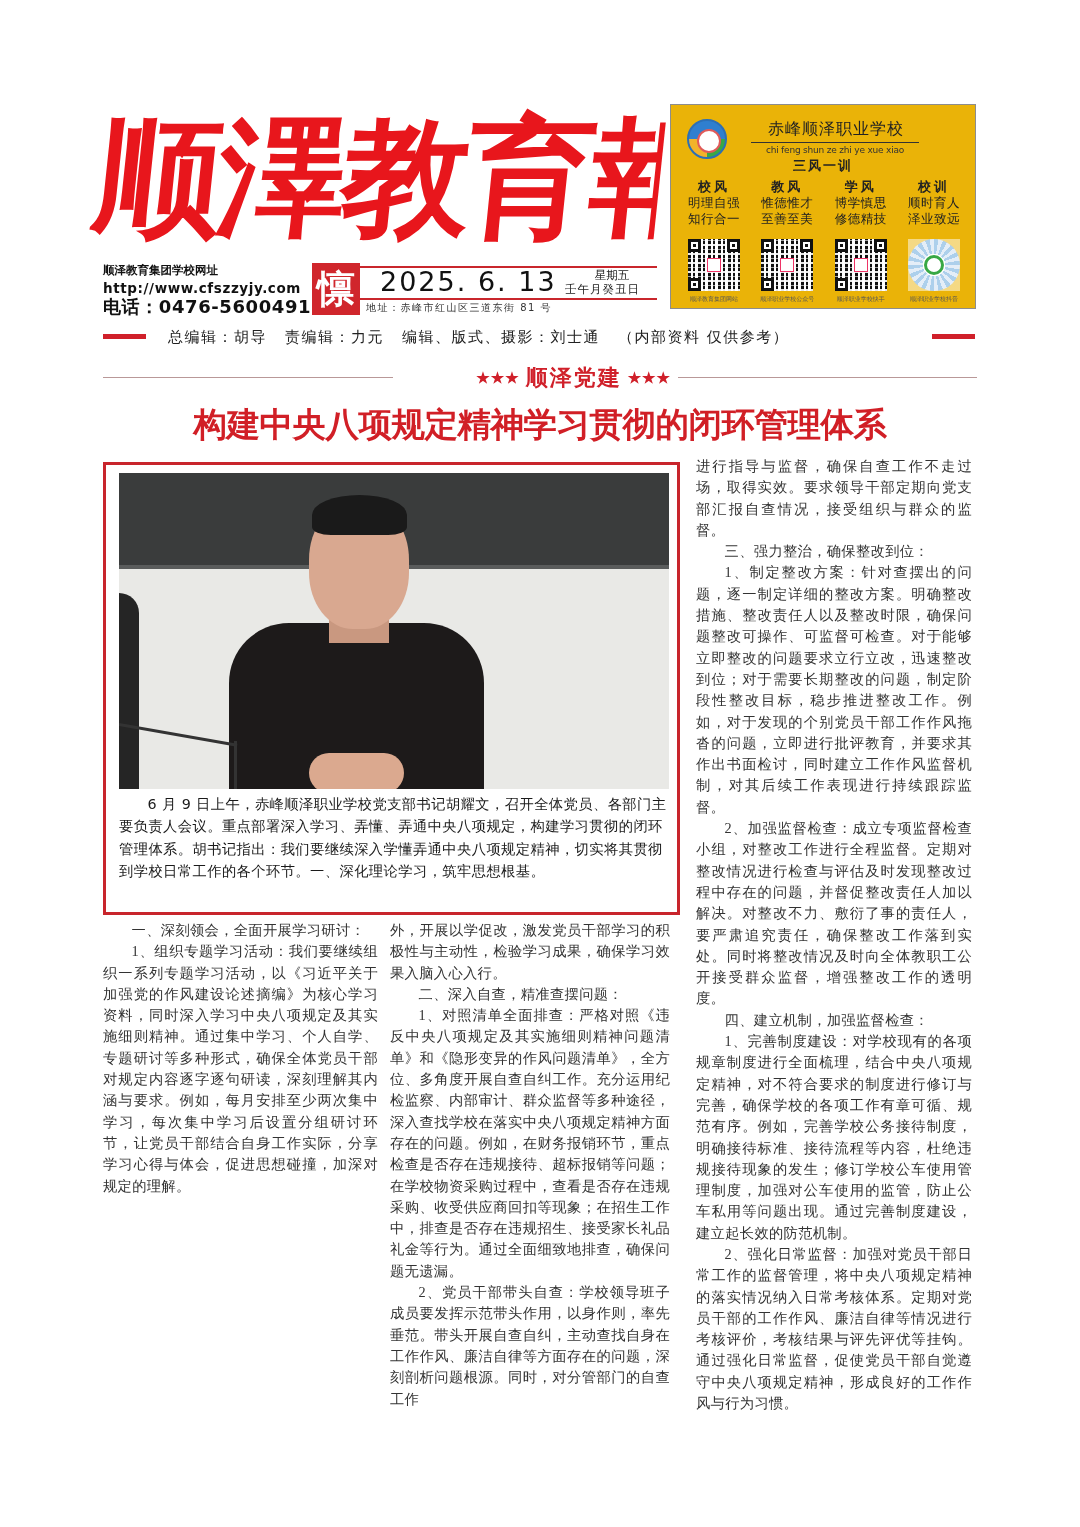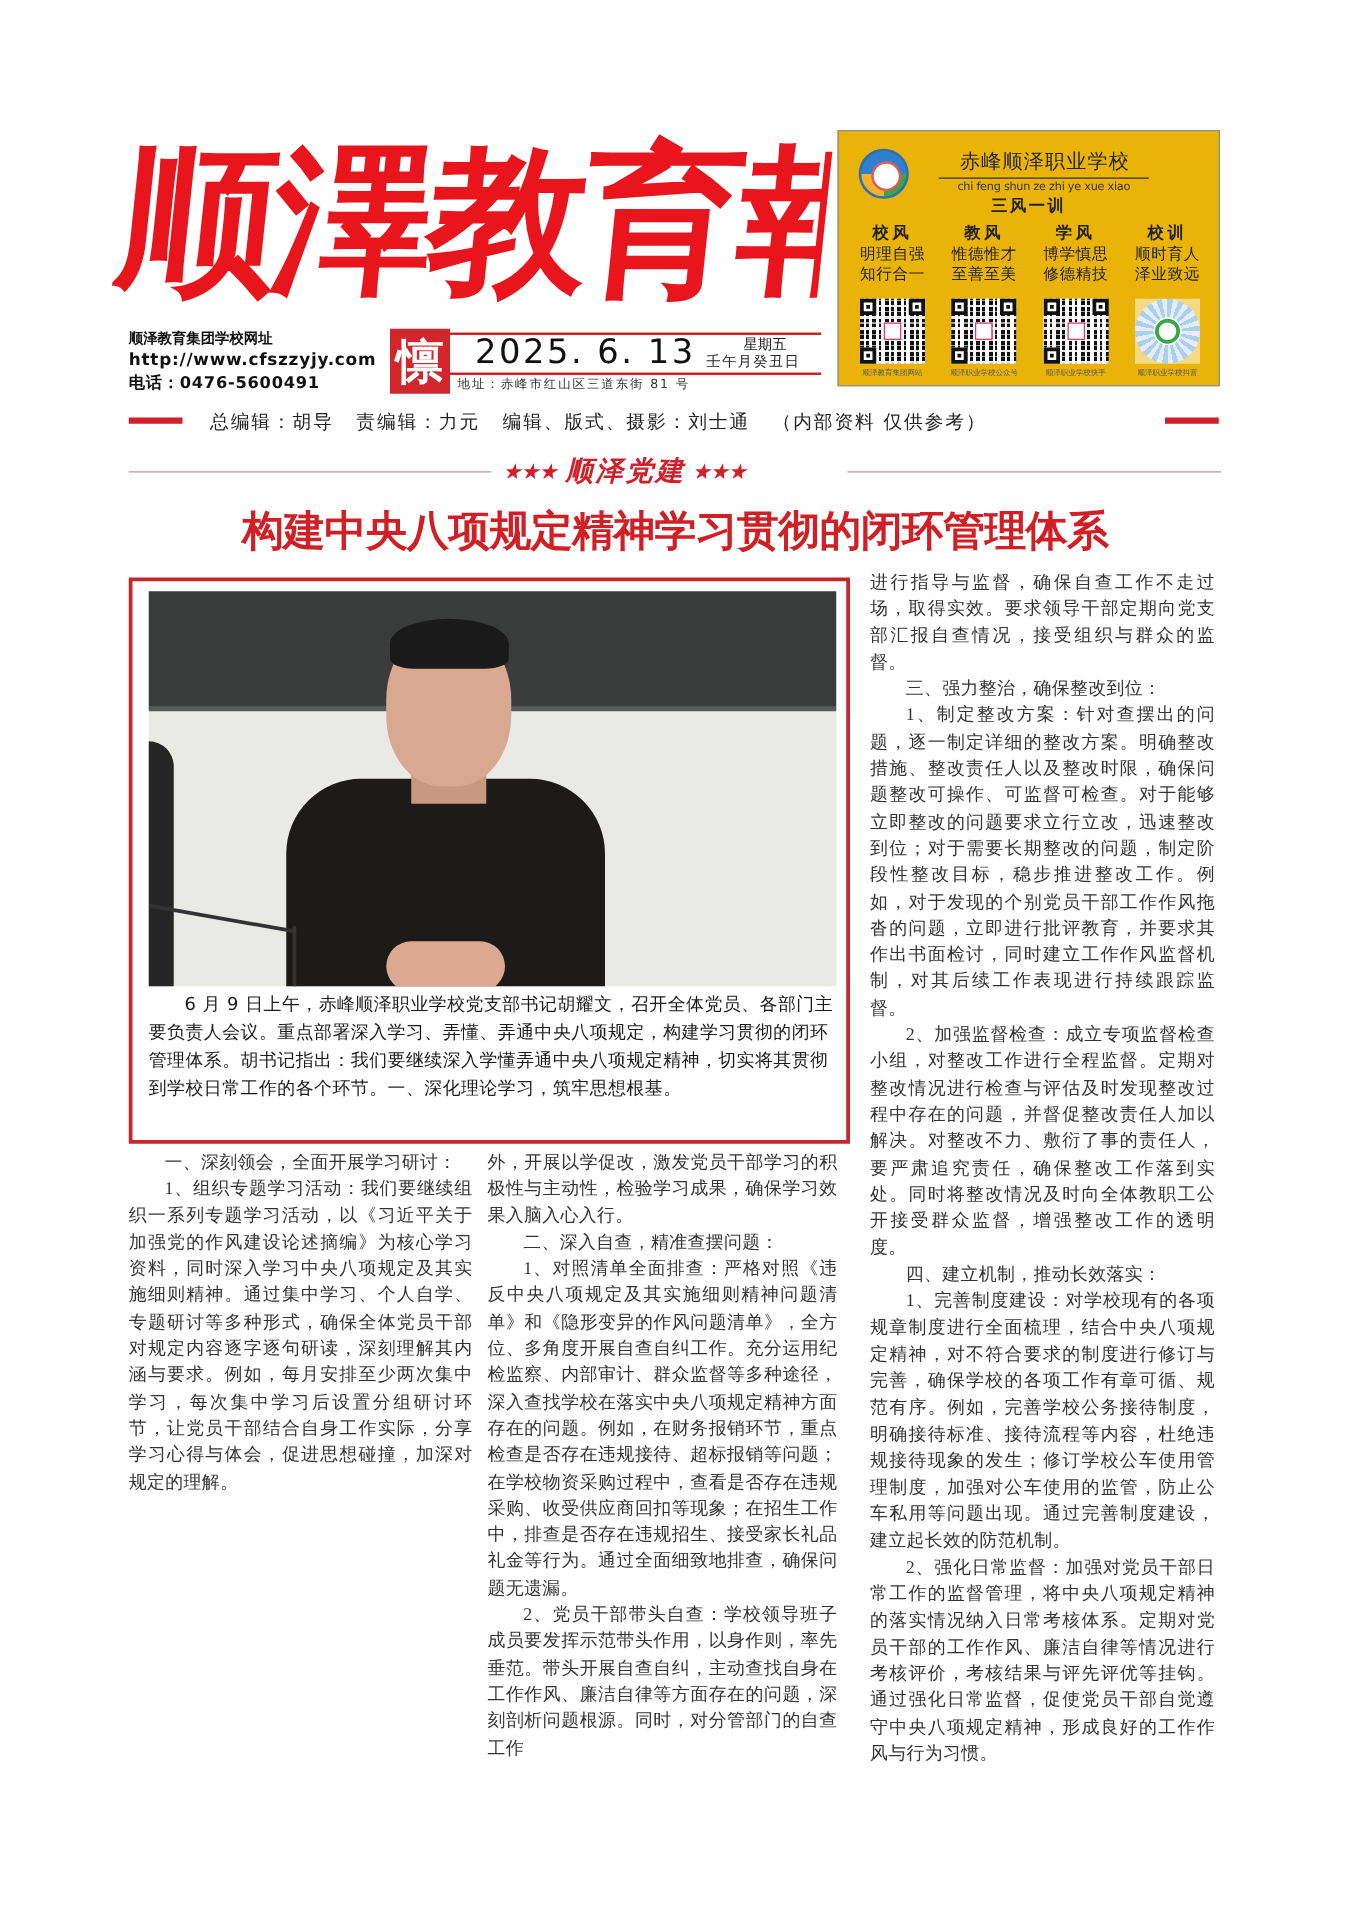--- a/index.html
+++ b/index.html
@@ -13,21 +13,21 @@
     font-weight: bold; font-size: 128px; line-height: 155px; letter-spacing: -4px;
     color: #e8161c; white-space: nowrap; overflow: hidden;
     transform: skewX(-6deg);
   }
   .info-left {
     position: absolute; left: 103px; top: 262px; width: 210px;
     font-family: "DejaVu Sans", "Liberation Sans", sans-serif; font-weight: bold; color: #111;
   }
   .info-left .l1 { font-size: 11.5px; line-height: 16px; }
   .info-left .l2 { font-size: 13.5px; line-height: 20px; letter-spacing: 0.6px; }
-  .info-left .l3 { font-size: 13px; line-height: 18px; letter-spacing: 0.6px; }
+  .info-left .l3 { font-size: 18px; line-height: 18px; letter-spacing: 0.6px; }
 
   .date-box { position: absolute; left: 312px; top: 263px; width: 345px; height: 52px; }
   .seal {
     position: absolute; left: 0; top: 0; width: 48px; height: 52px; background: #d0262c;
     color: #fff; font-size: 38px; line-height: 52px; text-align: center; font-weight: bold;
     font-family: "DejaVu Serif", serif;
   }
   .date-line-top { position: absolute; left: 48px; top: 3px; width: 297px; height: 2px; background: #c9262c; }
   .date-line-mid { position: absolute; left: 48px; top: 35px; width: 297px; height: 2px; background: #c9262c; }
   .date-main {
@@ -91,21 +91,21 @@
     position: absolute; left: 168px; top: 0; font-family: "DejaVu Sans", "Liberation Sans", sans-serif;
     font-size: 15px; line-height: 22px; color: #222; letter-spacing: 1.5px; white-space: nowrap;
   }
   .editor-text b { font-weight: normal; }
   .editor-text .sp { display: inline-block; width: 18px; }
 
   
   .section-row { position: absolute; left: 103px; top: 364px; width: 874px; height: 26px; }
   .section-line { position: absolute; top: 13px; height: 1px; background: #b99898; }
   .section-line.l { left: 0; width: 290px; } .section-line.r { left: 575px; width: 299px; }
-  .section-label { position: absolute; left: 300px; top: 0; width: 268px; text-align: left; color: #d0202a; font-size: 22px; line-height: 26px; font-weight: bold; white-space: nowrap; font-style: italic; }
+  .section-label { position: absolute; left: 300px; top: 0; width: 268px; text-align: right; color: #d0202a; font-size: 22px; line-height: 26px; font-weight: bold; white-space: nowrap; }
   .section-label .stars { font-size: 15px; letter-spacing: 1px; vertical-align: 2px; }
   .section-label .name { letter-spacing: 2px; margin: 0 6px; font-family: "DejaVu Serif", serif; }
 
   .headline {
     position: absolute; left: 103px; top: 400px; width: 874px; text-align: center;
     font-family: "DejaVu Sans", "Liberation Sans", sans-serif; font-weight: bold;
     font-size: 33.5px; line-height: 50px; color: #d11f26; letter-spacing: -0.5px; white-space: nowrap;
   }
 
   
@@ -270,16 +270,16 @@
   <p>二、深入自查，精准查摆问题：</p>
   <p>1、对照清单全面排查：严格对照《违反中央八项规定及其实施细则精神问题清单》和《隐形变异的作风问题清单》，全方位、多角度开展自查自纠工作。充分运用纪检监察、内部审计、群众监督等多种途径，深入查找学校在落实中央八项规定精神方面存在的问题。例如，在财务报销环节，重点检查是否存在违规接待、超标报销等问题；在学校物资采购过程中，查看是否存在违规采购、收受供应商回扣等现象；在招生工作中，排查是否存在违规招生、接受家长礼品礼金等行为。通过全面细致地排查，确保问题无遗漏。</p>
   <p>2、党员干部带头自查：学校领导班子成员要发挥示范带头作用，以身作则，率先垂范。带头开展自查自纠，主动查找自身在工作作风、廉洁自律等方面存在的问题，深刻剖析问题根源。同时，对分管部门的自查工作</p>
 </div>
 
 <div class="col col3">
   <p class="noind">进行指导与监督，确保自查工作不走过场，取得实效。要求领导干部定期向党支部汇报自查情况，接受组织与群众的监督。</p>
   <p>三、强力整治，确保整改到位：</p>
   <p>1、制定整改方案：针对查摆出的问题，逐一制定详细的整改方案。明确整改措施、整改责任人以及整改时限，确保问题整改可操作、可监督可检查。对于能够立即整改的问题要求立行立改，迅速整改到位；对于需要长期整改的问题，制定阶段性整改目标，稳步推进整改工作。例如，对于发现的个别党员干部工作作风拖沓的问题，立即进行批评教育，并要求其作出书面检讨，同时建立工作作风监督机制，对其后续工作表现进行持续跟踪监督。</p>
   <p>2、加强监督检查：成立专项监督检查小组，对整改工作进行全程监督。定期对整改情况进行检查与评估及时发现整改过程中存在的问题，并督促整改责任人加以解决。对整改不力、敷衍了事的责任人，要严肃追究责任，确保整改工作落到实处。同时将整改情况及时向全体教职工公开接受群众监督，增强整改工作的透明度。</p>
-  <p>四、建立机制，推动长效落实：</p>
+  <p>四、建立机制，加强监督检查：</p>
   <p>1、完善制度建设：对学校现有的各项规章制度进行全面梳理，结合中央八项规定精神，对不符合要求的制度进行修订与完善，确保学校的各项工作有章可循、规范有序。例如，完善学校公务接待制度，明确接待标准、接待流程等内容，杜绝违规接待现象的发生；修订学校公车使用管理制度，加强对公车使用的监管，防止公车私用等问题出现。通过完善制度建设，建立起长效的防范机制。</p>
   <p>2、强化日常监督：加强对党员干部日常工作的监督管理，将中央八项规定精神的落实情况纳入日常考核体系。定期对党员干部的工作作风、廉洁自律等情况进行考核评价，考核结果与评先评优等挂钩。通过强化日常监督，促使党员干部自觉遵守中央八项规定精神，形成良好的工作作风与行为习惯。</p>
 </div>
 
 </body></html>

